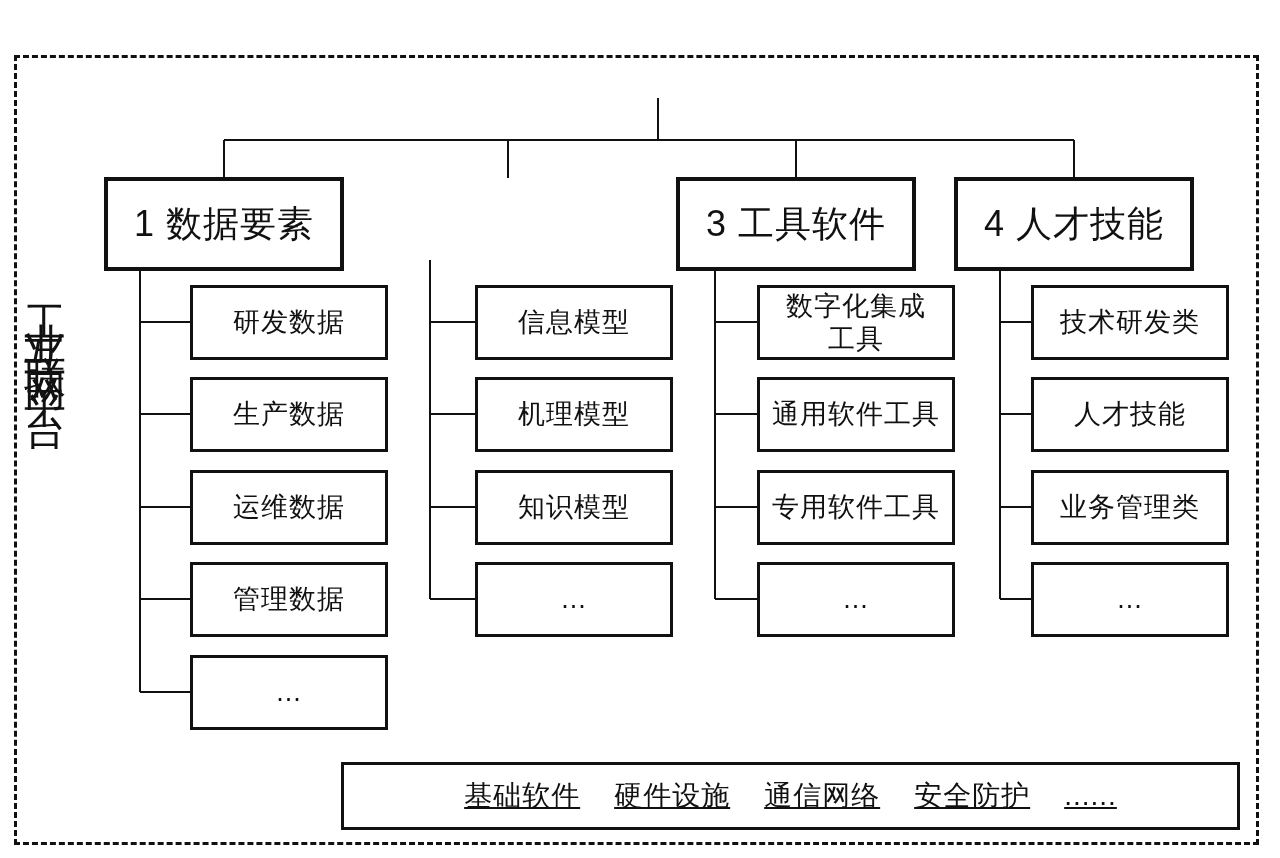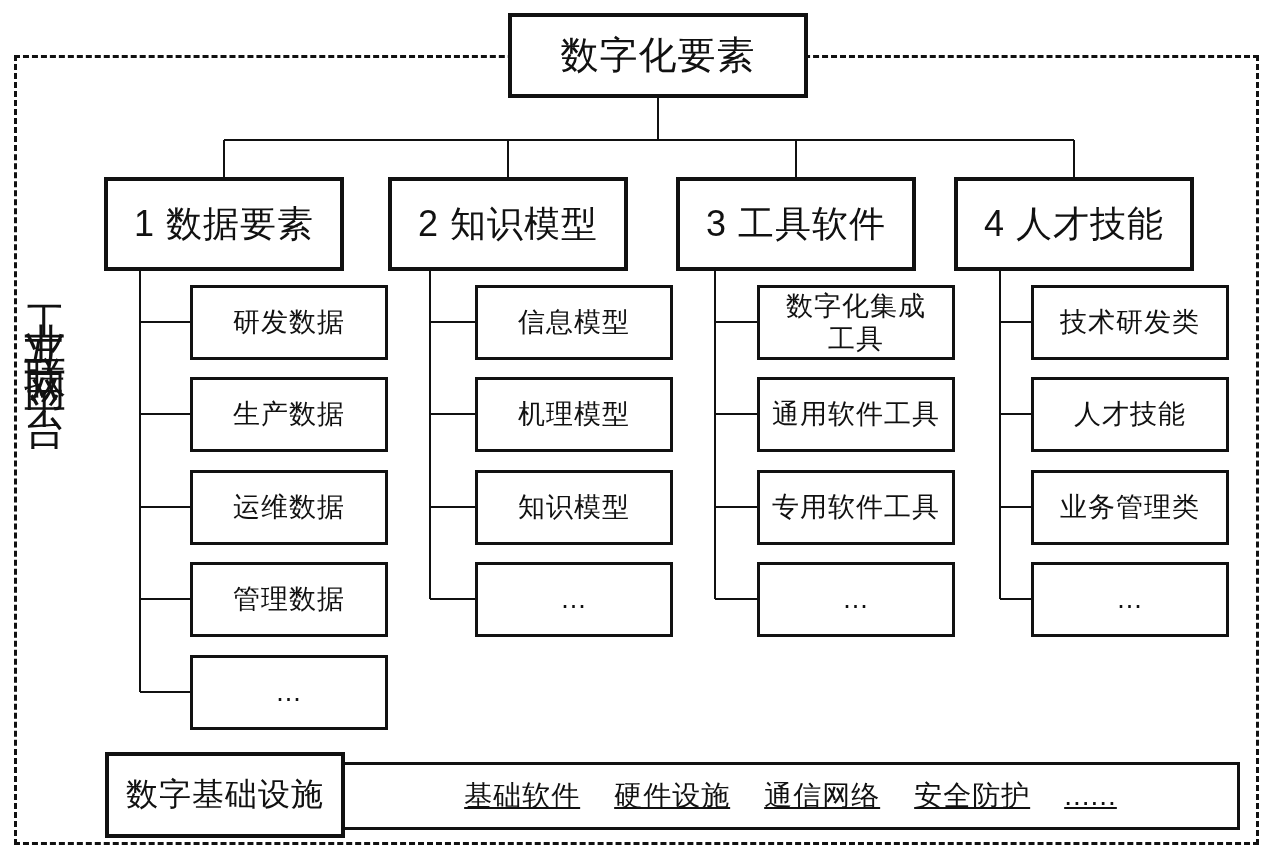--- a/index.html
+++ b/index.html
@@ -80,24 +80,22 @@
       <line x1="1000" y1="260" x2="1000" y2="599"></line>
       <line x1="1000" y1="322" x2="1044" y2="322"></line>
       <line x1="1000" y1="414" x2="1044" y2="414"></line>
       <line x1="1000" y1="507" x2="1044" y2="507"></line>
       <line x1="1000" y1="599" x2="1044" y2="599"></line>
     </g>
   </svg>
 
   <div class="vlabel">工业互联网平台</div>
 
-  <div class="box root-box">数字化要素</div>
 
   <div class="box branch b1">1 数据要素</div>
-  <div class="box branch b2">2 知识模型</div>
   <div class="box branch b3">3 工具软件</div>
   <div class="box branch b4">4 人才技能</div>
 
   <div class="box child c1 r1">研发数据</div>
   <div class="box child c1 r2">生产数据</div>
   <div class="box child c1 r3">运维数据</div>
   <div class="box child c1 r4">管理数据</div>
   <div class="box child c1 r5">...</div>
 
   <div class="box child c2 r1">信息模型</div>
@@ -116,15 +114,14 @@
   <div class="box child c4 r3">业务管理类</div>
   <div class="box child c4 r4">...</div>
 
   <div class="box infra-band">
     <span>基础软件</span>
     <span>硬件设施</span>
     <span>通信网络</span>
     <span>安全防护</span>
     <span>......</span>
   </div>
-  <div class="box infra-label">数字基础设施</div>
 
 </div>
 
 </body></html>

